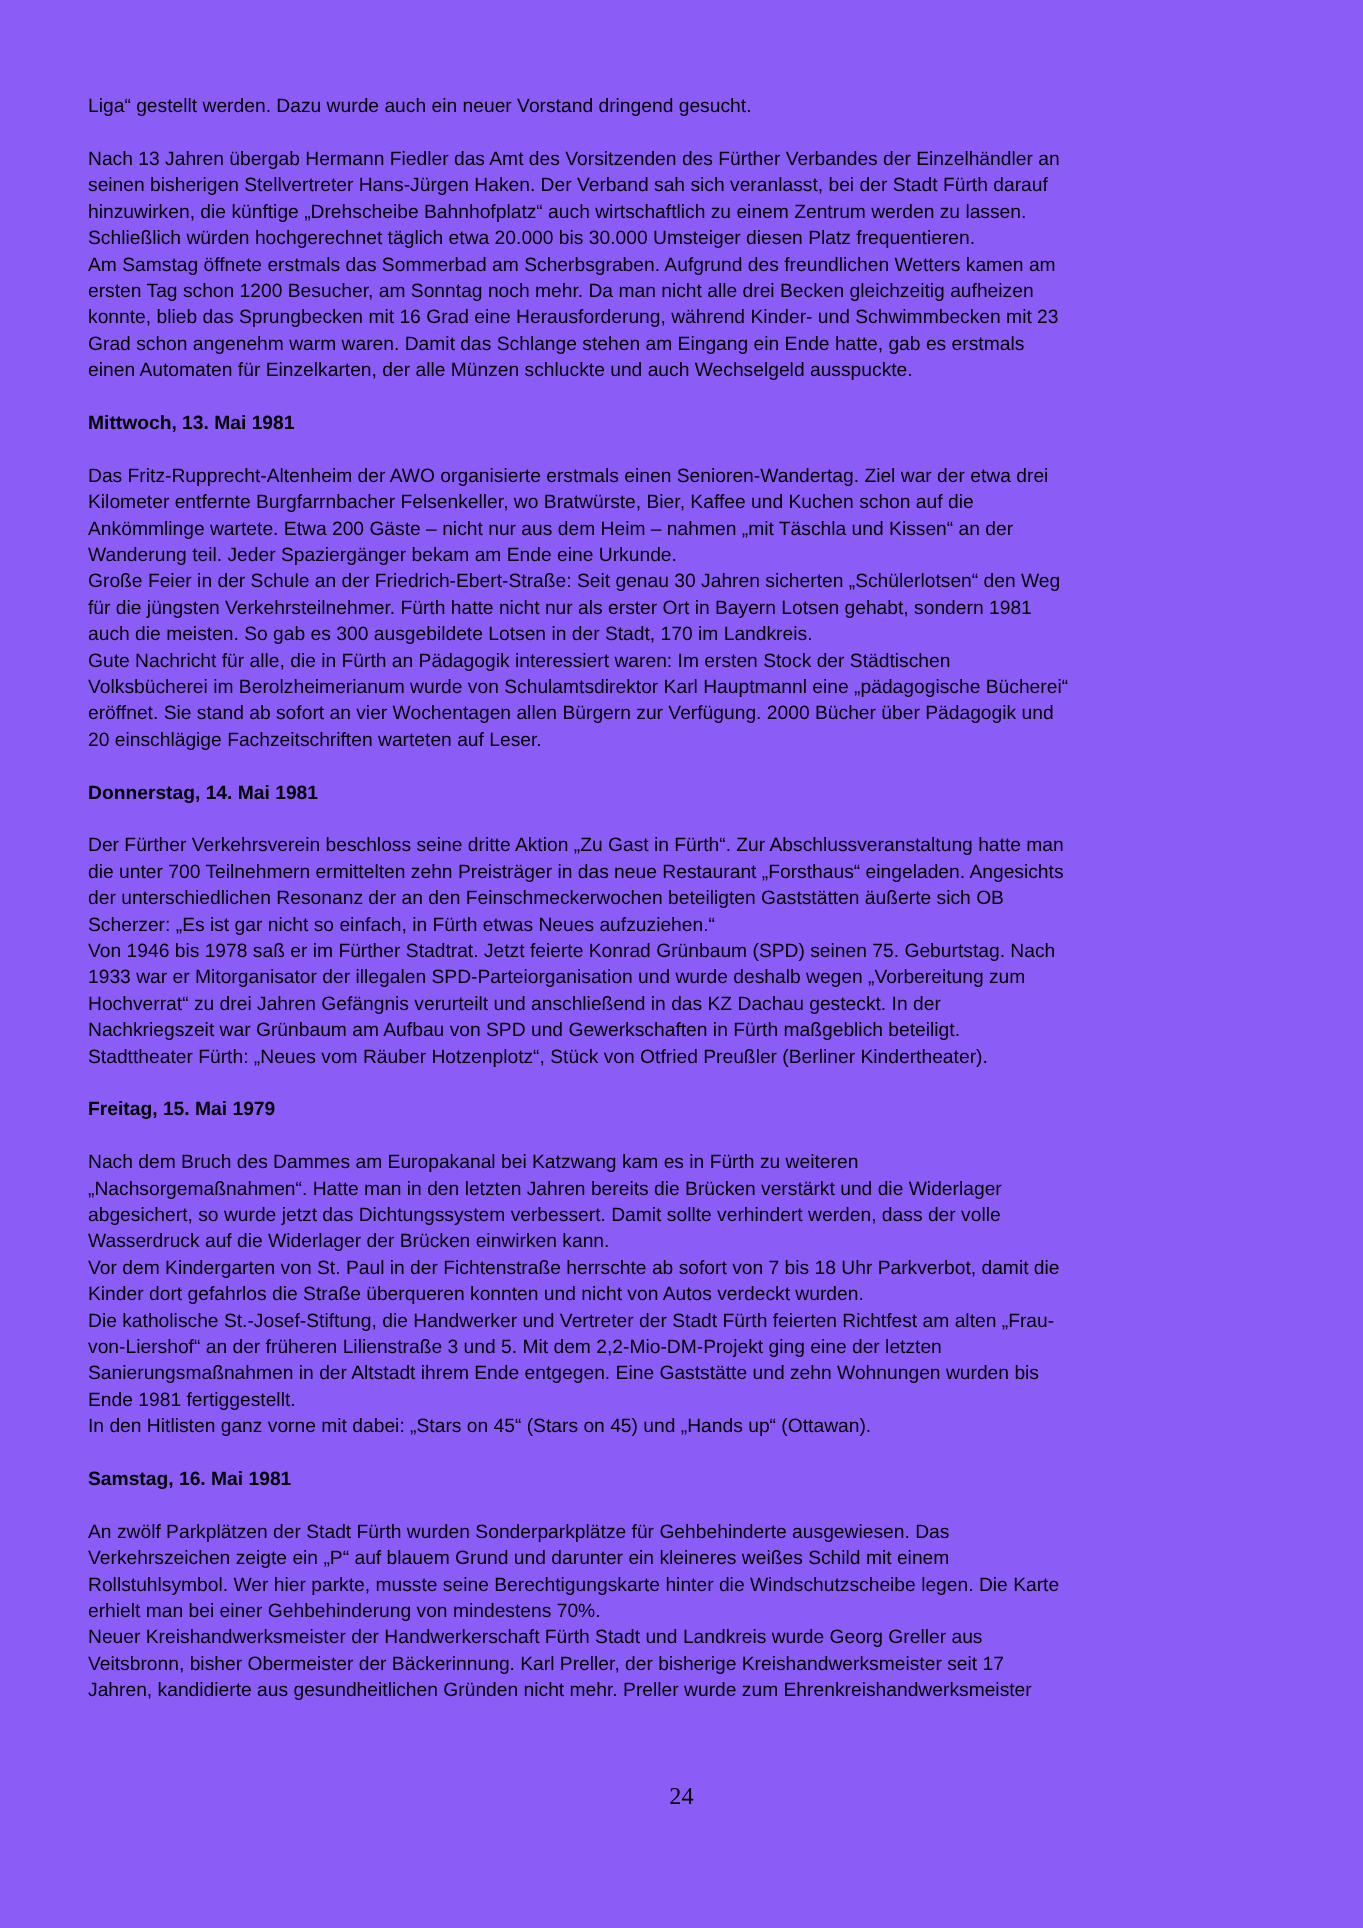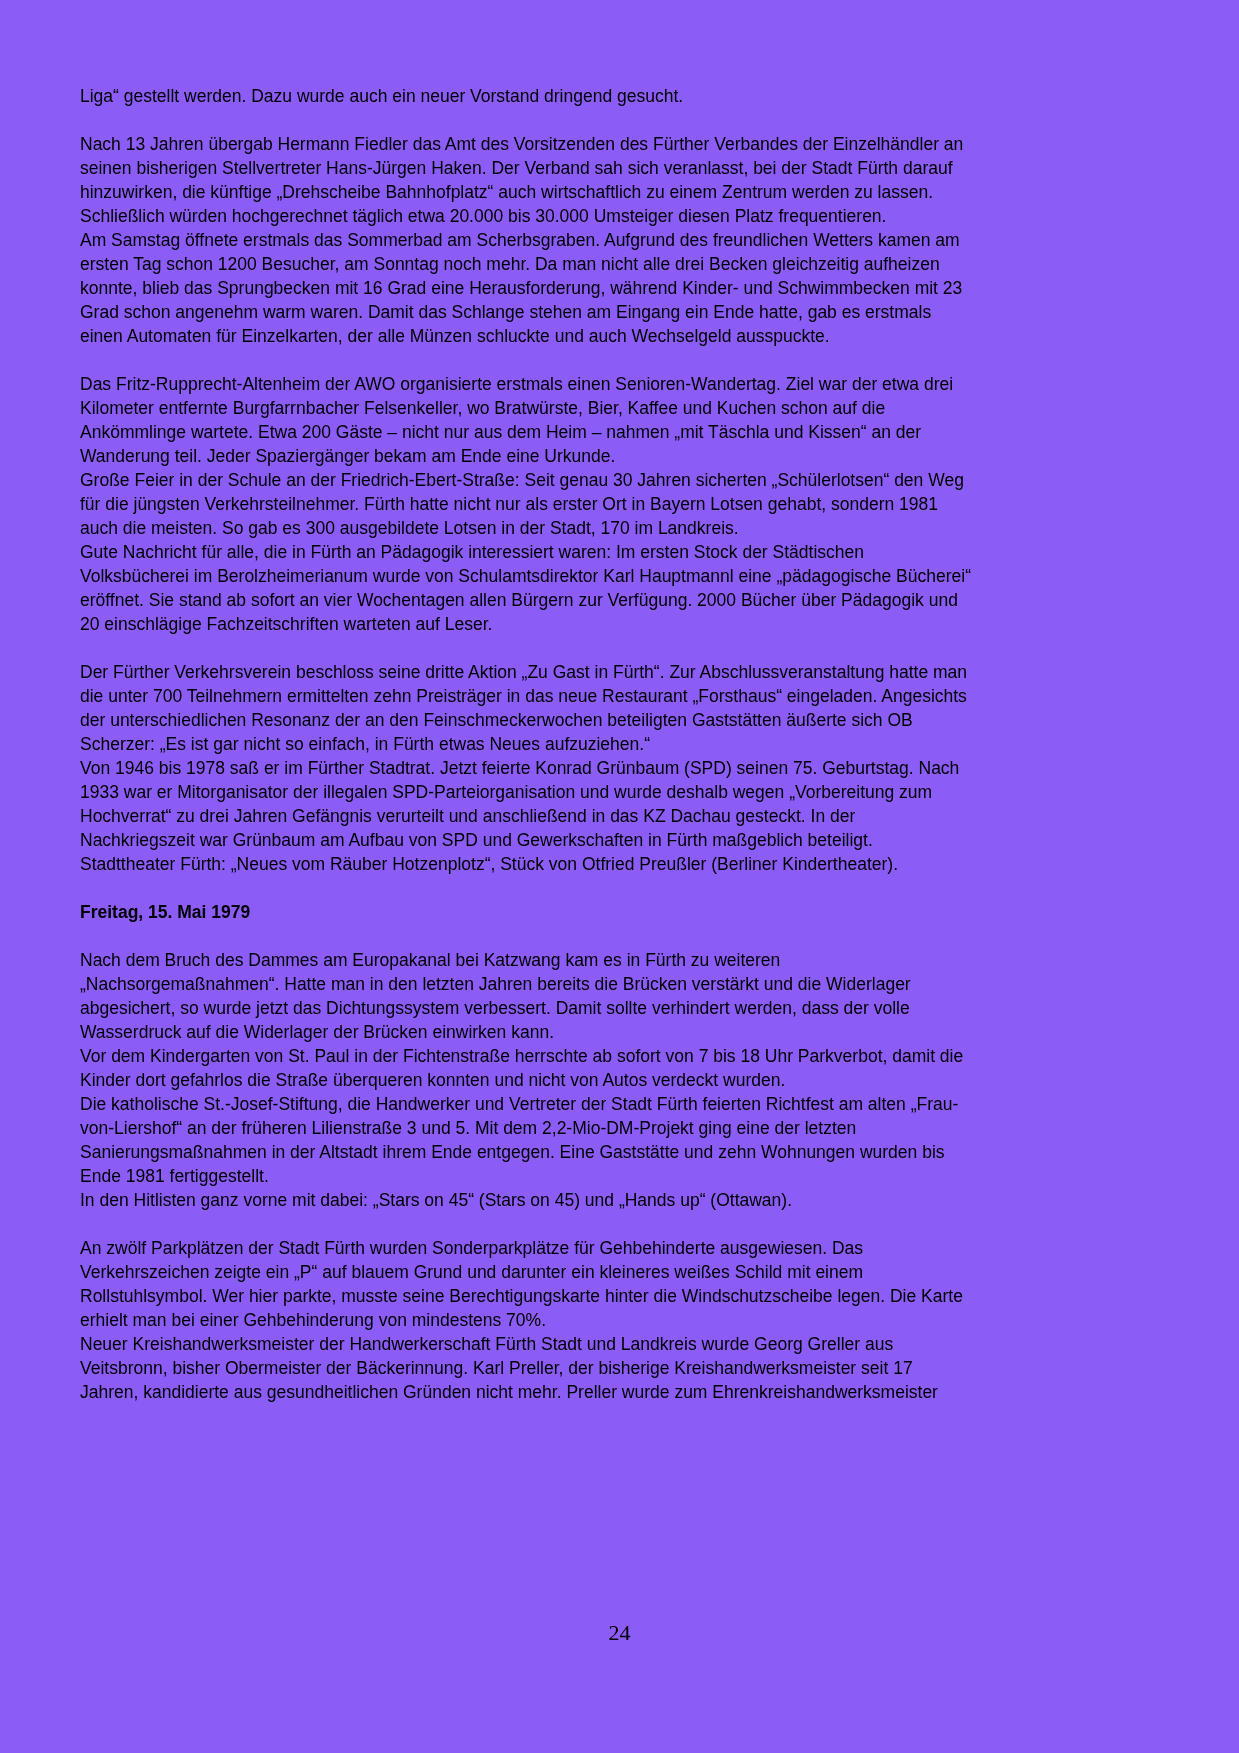--- a/index.html
+++ b/index.html
@@ -55,32 +55,34 @@
   <p class="body-para">Nach 13 Jahren übergab Hermann Fiedler das Amt des Vorsitzenden des Fürther Verbandes der Einzelhändler an
 seinen bisherigen Stellvertreter Hans-Jürgen Haken. Der Verband sah sich veranlasst, bei der Stadt Fürth darauf
 hinzuwirken, die künftige „Drehscheibe Bahnhofplatz“ auch wirtschaftlich zu einem Zentrum werden zu lassen.
 Schließlich würden hochgerechnet täglich etwa 20.000 bis 30.000 Umsteiger diesen Platz frequentieren.
 Am Samstag öffnete erstmals das Sommerbad am Scherbsgraben. Aufgrund des freundlichen Wetters kamen am
 ersten Tag schon 1200 Besucher, am Sonntag noch mehr. Da man nicht alle drei Becken gleichzeitig aufheizen
 konnte, blieb das Sprungbecken mit 16 Grad eine Herausforderung, während Kinder- und Schwimmbecken mit 23
 Grad schon angenehm warm waren. Damit das Schlange stehen am Eingang ein Ende hatte, gab es erstmals
 einen Automaten für Einzelkarten, der alle Münzen schluckte und auch Wechselgeld ausspuckte.</p>
 
+  <h2 class="day-heading">Mittwoch, 13. Mai 1981</h2>
   <p class="body-para">Das Fritz-Rupprecht-Altenheim der AWO organisierte erstmals einen Senioren-Wandertag. Ziel war der etwa drei
 Kilometer entfernte Burgfarrnbacher Felsenkeller, wo Bratwürste, Bier, Kaffee und Kuchen schon auf die
 Ankömmlinge wartete. Etwa 200 Gäste – nicht nur aus dem Heim – nahmen „mit Täschla und Kissen“ an der
 Wanderung teil. Jeder Spaziergänger bekam am Ende eine Urkunde.
 Große Feier in der Schule an der Friedrich-Ebert-Straße: Seit genau 30 Jahren sicherten „Schülerlotsen“ den Weg
 für die jüngsten Verkehrsteilnehmer. Fürth hatte nicht nur als erster Ort in Bayern Lotsen gehabt, sondern 1981
 auch die meisten. So gab es 300 ausgebildete Lotsen in der Stadt, 170 im Landkreis.
 Gute Nachricht für alle, die in Fürth an Pädagogik interessiert waren: Im ersten Stock der Städtischen
 Volksbücherei im Berolzheimerianum wurde von Schulamtsdirektor Karl Hauptmannl eine „pädagogische Bücherei“
 eröffnet. Sie stand ab sofort an vier Wochentagen allen Bürgern zur Verfügung. 2000 Bücher über Pädagogik und
 20 einschlägige Fachzeitschriften warteten auf Leser.</p>
 
+  <h2 class="day-heading">Donnerstag, 14. Mai 1981</h2>
   <p class="body-para">Der Fürther Verkehrsverein beschloss seine dritte Aktion „Zu Gast in Fürth“. Zur Abschlussveranstaltung hatte man
 die unter 700 Teilnehmern ermittelten zehn Preisträger in das neue Restaurant „Forsthaus“ eingeladen. Angesichts
 der unterschiedlichen Resonanz der an den Feinschmeckerwochen beteiligten Gaststätten äußerte sich OB
 Scherzer: „Es ist gar nicht so einfach, in Fürth etwas Neues aufzuziehen.“
 Von 1946 bis 1978 saß er im Fürther Stadtrat. Jetzt feierte Konrad Grünbaum (SPD) seinen 75. Geburtstag. Nach
 1933 war er Mitorganisator der illegalen SPD-Parteiorganisation und wurde deshalb wegen „Vorbereitung zum
 Hochverrat“ zu drei Jahren Gefängnis verurteilt und anschließend in das KZ Dachau gesteckt. In der
 Nachkriegszeit war Grünbaum am Aufbau von SPD und Gewerkschaften in Fürth maßgeblich beteiligt.
 Stadttheater Fürth: „Neues vom Räuber Hotzenplotz“, Stück von Otfried Preußler (Berliner Kindertheater).</p>
 
@@ -90,20 +92,21 @@
 abgesichert, so wurde jetzt das Dichtungssystem verbessert. Damit sollte verhindert werden, dass der volle
 Wasserdruck auf die Widerlager der Brücken einwirken kann.
 Vor dem Kindergarten von St. Paul in der Fichtenstraße herrschte ab sofort von 7 bis 18 Uhr Parkverbot, damit die
 Kinder dort gefahrlos die Straße überqueren konnten und nicht von Autos verdeckt wurden.
 Die katholische St.-Josef-Stiftung, die Handwerker und Vertreter der Stadt Fürth feierten Richtfest am alten „Frau-
 von-Liershof“ an der früheren Lilienstraße 3 und 5. Mit dem 2,2-Mio-DM-Projekt ging eine der letzten
 Sanierungsmaßnahmen in der Altstadt ihrem Ende entgegen. Eine Gaststätte und zehn Wohnungen wurden bis
 Ende 1981 fertiggestellt.
 In den Hitlisten ganz vorne mit dabei: „Stars on 45“ (Stars on 45) und „Hands up“ (Ottawan).</p>
 
+  <h2 class="day-heading">Samstag, 16. Mai 1981</h2>
   <p class="body-para">An zwölf Parkplätzen der Stadt Fürth wurden Sonderparkplätze für Gehbehinderte ausgewiesen. Das
 Verkehrszeichen zeigte ein „P“ auf blauem Grund und darunter ein kleineres weißes Schild mit einem
 Rollstuhlsymbol. Wer hier parkte, musste seine Berechtigungskarte hinter die Windschutzscheibe legen. Die Karte
 erhielt man bei einer Gehbehinderung von mindestens 70%.
 Neuer Kreishandwerksmeister der Handwerkerschaft Fürth Stadt und Landkreis wurde Georg Greller aus
 Veitsbronn, bisher Obermeister der Bäckerinnung. Karl Preller, der bisherige Kreishandwerksmeister seit 17
 Jahren, kandidierte aus gesundheitlichen Gründen nicht mehr. Preller wurde zum Ehrenkreishandwerksmeister</p>
 
   <div class="page-footer">24</div>
 

